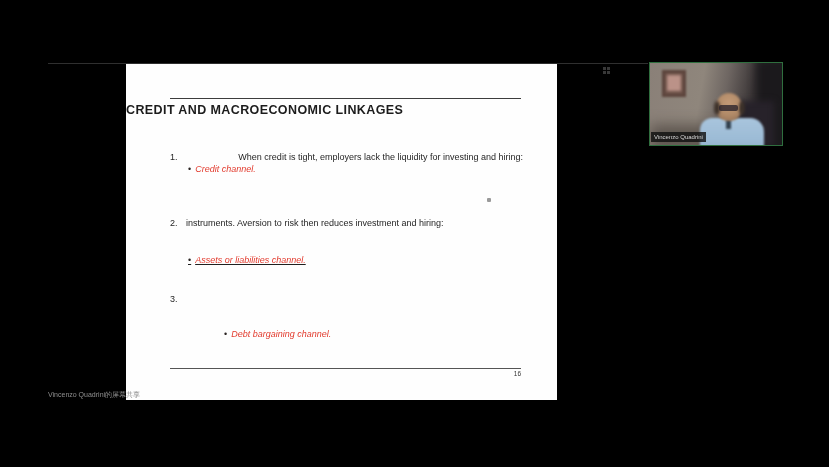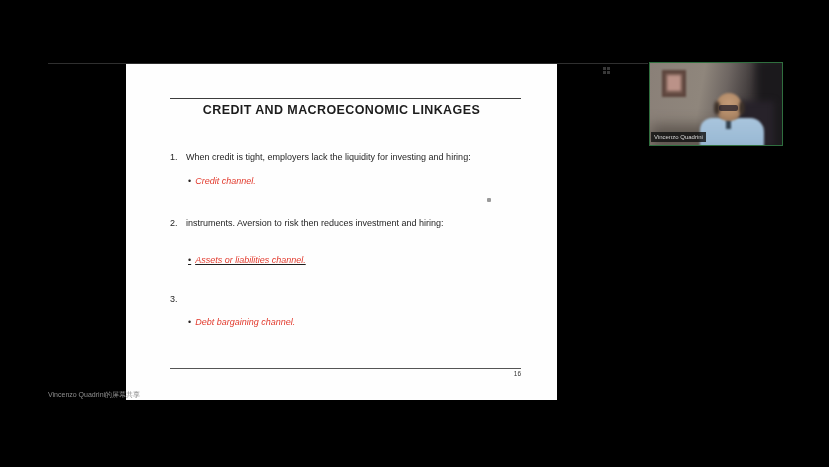--- a/index.html
+++ b/index.html
@@ -17,36 +17,36 @@
   .faint-grid i:nth-child(3){left:0;top:4px;}
   .faint-grid i:nth-child(4){left:4px;top:4px;}
 
   
   .slide{
     position:absolute;left:126px;top:64px;width:431px;height:336px;
     background:#fefefe;color:#1f1f1f;
   }
   .title-rule{position:absolute;left:44px;top:34px;width:351px;height:1px;background:#3d3d3d;}
   .slide-title{
-    position:absolute;left:0;top:39px;width:100%;text-align:center;
+    position:absolute;left:0;top:39px;width:100%;
     font-size:12.5px;font-weight:700;letter-spacing:.4px;color:#1c1c1c;
   }
   .enum-item{position:absolute;left:44px;width:353px;font-size:9px;line-height:13px;color:#1f1f1f;}
   .enum-num{position:absolute;left:0;top:0;}
   .enum-lines{margin-left:16px;width:337px;}
   .enum-lines .ln{white-space:normal;}
   .enum-lines .ln.just{text-align:justify;text-align-last:justify;}
-  .enum-lines .ln.nowrap{white-space:nowrap;}
+  .enum-lines .ln.nowrap{white-space:nowrap;text-align:right;}
   .item-1{top:87px;}
   .item-2{top:153px;}
   .item-3{top:229px;}
   .bullet-row{position:absolute;left:62px;font-size:9px;line-height:12px;}
-  .bullet-1{top:111px;}
+  .bullet-1{top:99px;}
   .bullet-2{top:190px;text-decoration:underline;}
-  .bullet-3{top:252px;}
+  .bullet-3{top:264px;margin-left:36px;}
   .bullet-dot{color:#2a2422;margin-right:4px;font-size:9px;}
   .bullet-text{font-style:italic;}
   .cursor-mark{position:absolute;left:361px;top:134px;width:4px;height:4px;background:#9a9a9a;border-radius:1px;}
   .bottom-rule{position:absolute;left:44px;top:304px;width:351px;height:1px;background:#555;}
   .page-num{position:absolute;right:36px;top:306px;font-size:6.5px;color:#333;}
 
   
   .webcam{
     position:absolute;left:649px;top:62px;width:132px;height:82px;
     border:1px solid #2f6e3e;background:#141414;overflow:hidden;

